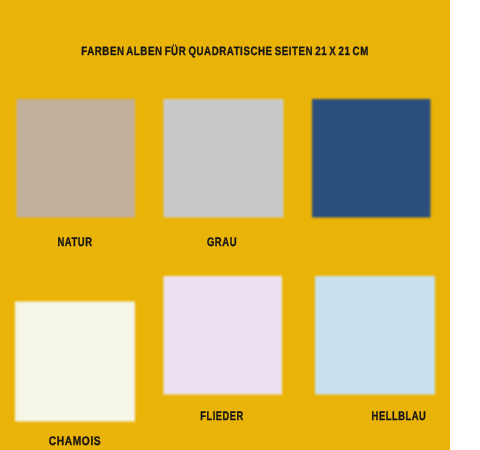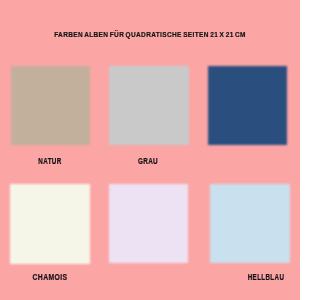--- a/index.html
+++ b/index.html
@@ -10,21 +10,21 @@
     background: #ffffff;
     overflow: hidden;
   }
   body {
     font-family: "Liberation Sans", sans-serif;
   }
   .page {
     position: relative;
     width: 300px;
     height: 300px;
-    background: #fca5a5;
+    background: #eab308;
     overflow: hidden;
   }
 
   
   .title-wrap {
     position: absolute;
     left: 0;
     top: 30.2px;
     width: 300px;
     height: 10px;
@@ -97,29 +97,32 @@
     <div class="swatch" style="width: 79.6px; height: 79.5px; background-color: rgb(201, 201, 202);"></div>
     <div class="label-wrap" style="top:91.6px;left:-1px;">
       <div class="label lbl-grau">GRAU</div>
     </div>
   </div>
 
   <div class="cell" style="left:207.9px;top:65.7px;width:79.4px;height:92px;">
     <div class="swatch" style="width: 79.4px; height: 79.5px; background-color: rgb(42, 78, 126);"></div>
   </div>
 
-  <div class="cell" style="left:9.9px;top:184px;width:79.7px;height:92px;text-align:center;">
+  <div class="cell" style="left:9.9px;top:201px;width:79.7px;height:92px;text-align:center;">
     <div class="swatch" style="width: 79.7px; height: 79.5px; background-color: rgb(245, 246, 232);"></div>
     <div class="label-wrap" style="top:89.4px;">
       <div class="label lbl-chamois">CHAMOIS</div>
     </div>
   </div>
 
   <div class="cell" style="left:109.2px;top:183.5px;width:79px;height:92px;">
     <div class="swatch" style="width: 79px; height: 79.5px; background-color: rgb(237, 226, 243);"></div>
+    <div class="label-wrap" style="top:89.4px;left:-0.3px;">
+      <div class="label lbl-flieder">FLIEDER</div>
+    </div>
   </div>
 
   <div class="cell" style="left:210.2px;top:183.5px;width:80px;height:92px;padding-left:32px;">
     <div class="swatch" style="width: 80px; height: 79.5px; background-color: rgb(201, 224, 239);"></div>
     <div class="label-wrap" style="top:89.4px;">
       <div class="label lbl-hellblau">HELLBLAU</div>
     </div>
   </div>
 
 </div>

